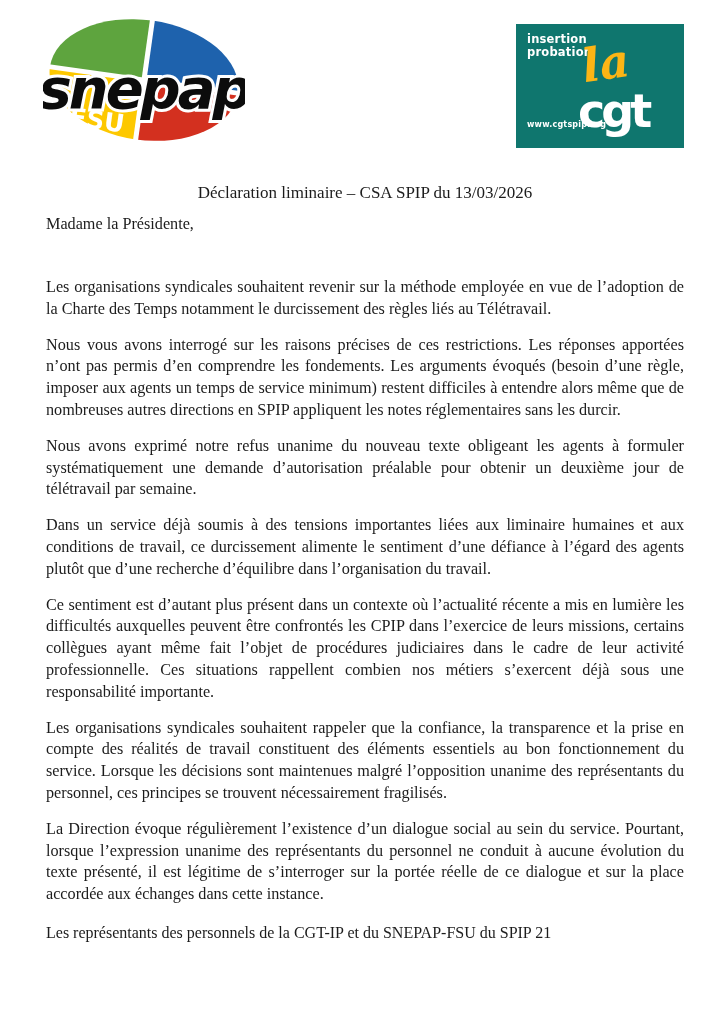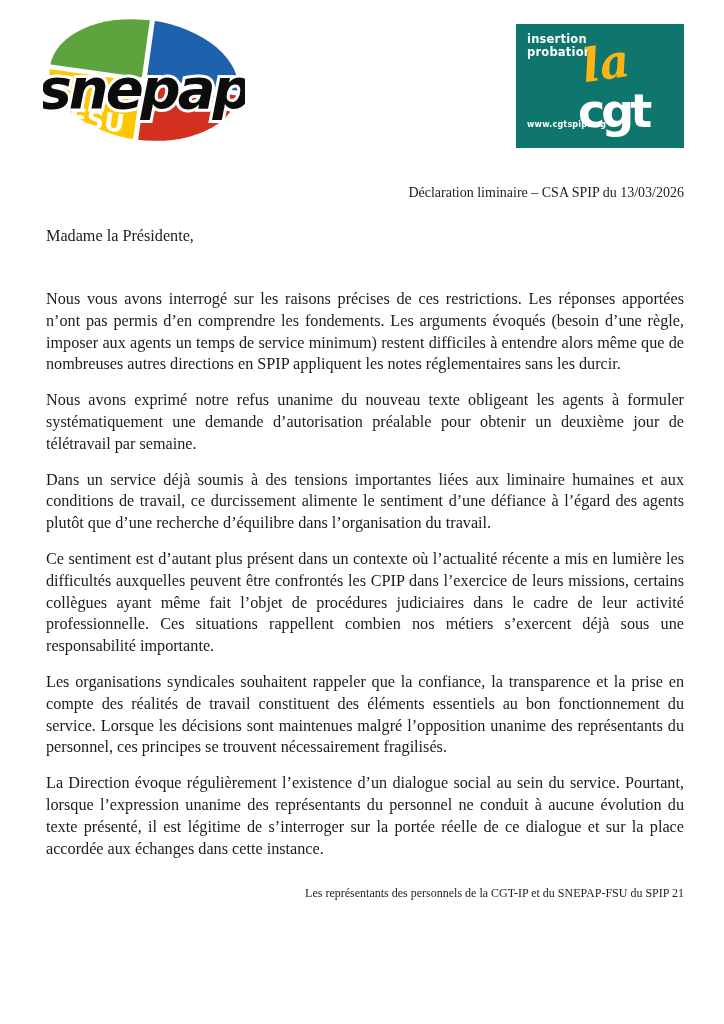--- a/index.html
+++ b/index.html
@@ -45,40 +45,40 @@
     white-space: nowrap;
   }
   .cgt-url {
     position: absolute; bottom: 19px; left: 11px;
     color: #ffffff; font-weight: bold; font-size: 8px; letter-spacing: 0.2px;
   }
 
   
   .doc-title {
     margin: 30px 40px 0 46px;
-    text-align: right;
-    font-size: 14px;
+    text-align: center;
+    font-size: 17px;
     line-height: 25px;
   }
   .salutation {
-    margin: 20px 40px 0 46px;
+    margin: 8px 40px 0 46px;
     font-size: 16.2px;
     line-height: 22px;
   }
   .body-text { margin: 42px 40px 0 46px; }
   .body-text p {
     margin: 0 0 14px 0;
     font-size: 16.2px;
     line-height: 21.8px;
     text-align: justify;
   }
   .signature {
-    margin: 22px 40px 0 46px;
-    text-align: right;
-    font-size: 12px;
+    margin: 16px 40px 0 46px;
+    text-align: left;
+    font-size: 16px;
     line-height: 22px;
   }
 </style>
 </head>
 <body>
 
 <div class="page">
 
   <div class="header">
 
@@ -105,20 +105,21 @@
       <div class="cgt-url">www.cgtspip.org</div>
     </div>
 
   </div>
 
   <div class="doc-title">Déclaration liminaire – CSA SPIP du 13/03/2026</div>
 
   <div class="salutation">Madame la Présidente,</div>
 
   <div class="body-text">
+    <p>Les organisations syndicales souhaitent revenir sur la méthode employée en vue de l’adoption de la Charte des Temps notamment le durcissement des règles liés au Télétravail.</p>
     <p>Nous vous avons interrogé sur les raisons précises de ces restrictions. Les réponses apportées n’ont pas permis d’en comprendre les fondements. Les arguments évoqués (besoin d’une règle, imposer aux agents un temps de service minimum) restent difficiles à entendre alors même que de nombreuses autres directions en SPIP appliquent les notes réglementaires sans les durcir.</p>
     <p>Nous avons exprimé notre refus unanime du nouveau texte obligeant les agents à formuler systématiquement une demande d’autorisation préalable pour obtenir un deuxième jour de télétravail par semaine.</p>
     <p>Dans un service déjà soumis à des tensions importantes liées aux liminaire humaines et aux conditions de travail, ce durcissement alimente le sentiment d’une défiance à l’égard des agents plutôt que d’une recherche d’équilibre dans l’organisation du travail.</p>
     <p>Ce sentiment est d’autant plus présent dans un contexte où l’actualité récente a mis en lumière les difficultés auxquelles peuvent être confrontés les CPIP dans l’exercice de leurs missions, certains collègues ayant même fait l’objet de procédures judiciaires dans le cadre de leur activité professionnelle. Ces situations rappellent combien nos métiers s’exercent déjà sous une responsabilité importante.</p>
     <p>Les organisations syndicales souhaitent rappeler que la confiance, la transparence et la prise en compte des réalités de travail constituent des éléments essentiels au bon fonctionnement du service. Lorsque les décisions sont maintenues malgré l’opposition unanime des représentants du personnel, ces principes se trouvent nécessairement fragilisés.</p>
     <p>La Direction évoque régulièrement l’existence d’un dialogue social au sein du service. Pourtant, lorsque l’expression unanime des représentants du personnel ne conduit à aucune évolution du texte présenté, il est légitime de s’interroger sur la portée réelle de ce dialogue et sur la place accordée aux échanges dans cette instance.</p>
   </div>
 
   <div class="signature">Les représentants des personnels de la CGT-IP et du SNEPAP-FSU du SPIP 21</div>
 

